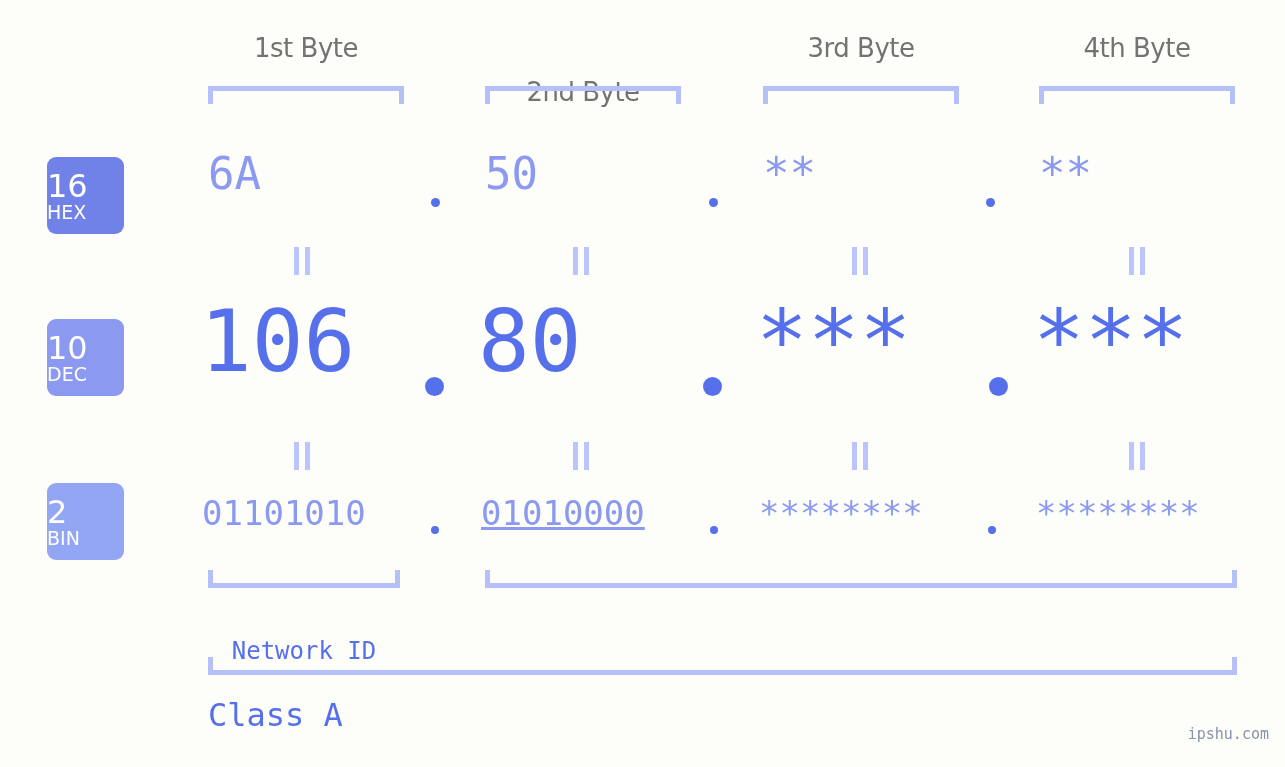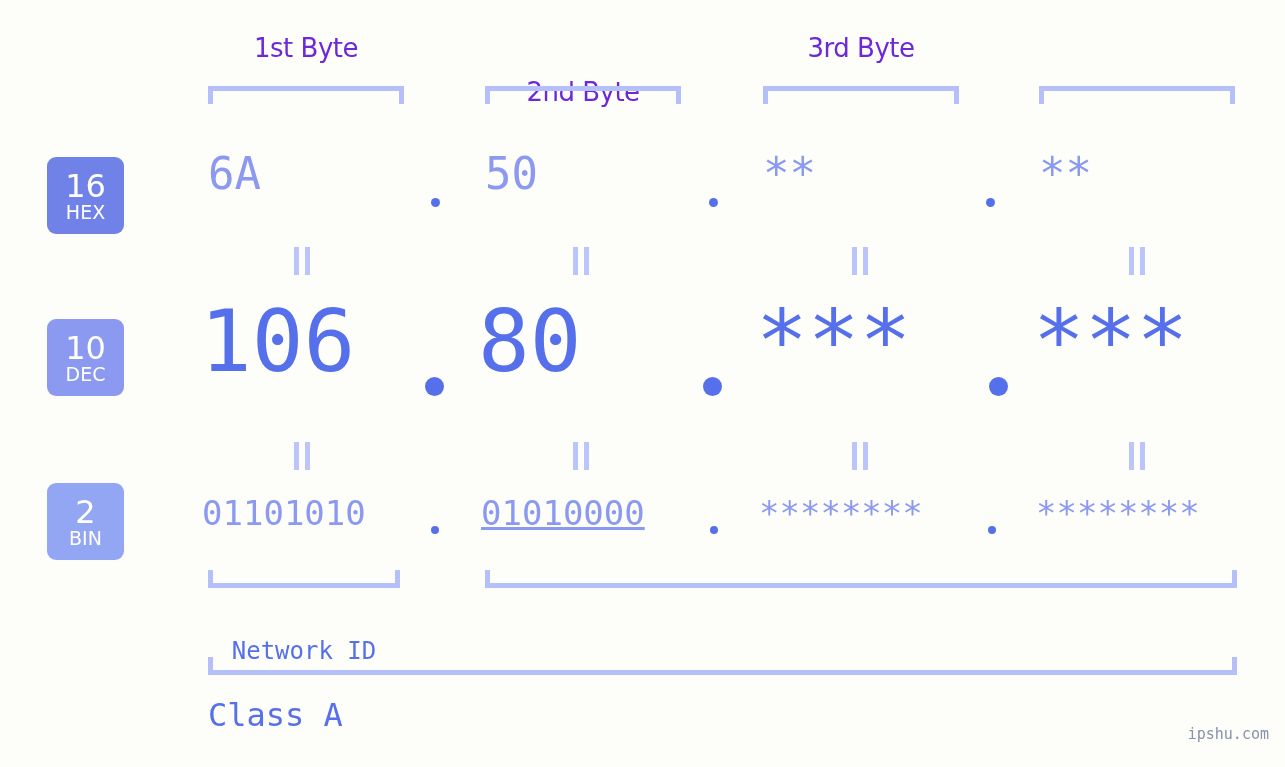--- a/index.html
+++ b/index.html
@@ -19,21 +19,21 @@
     inset: 0;
   }
 
   
   .byte-header {
     position: absolute;
     top: 33px;
     text-align: center;
     font-family: "DejaVu Sans", "Liberation Sans", sans-serif;
     font-size: 26px;
-    color: #6d28d9;
+    color: #737373;
     letter-spacing: -0.5px;
     white-space: nowrap;
   }
 
   
   .bracket-top {
     position: absolute;
     top: 86px;
     height: 18px;
     border-top: 5px solid #b5bffa;
@@ -56,21 +56,21 @@
   .badge {
     position: absolute;
     left: 47px;
     width: 77px;
     height: 77px;
     border-radius: 9px;
     color: #ffffff;
     font-family: "DejaVu Sans", "Liberation Sans", sans-serif;
     display: flex;
     flex-direction: column;
-    align-items: center;
+    align-items: flex-start;
     justify-content: center;
     line-height: 1;
   }
   .badge .num {
     font-size: 32px;
     font-weight: 400;
     letter-spacing: 0px;
     margin-bottom: 1px;
   }
   .badge .nm {
@@ -167,20 +167,21 @@
   }
 </style>
 </head>
 <body>
 
 <div class="stage">
 
   <div class="byte-header" style="left:208px; width:196px;">1st Byte</div>
   <div class="byte-header" style="left:485px; width:196px;margin-top:44px;">2nd Byte</div>
   <div class="byte-header" style="left:763px; width:196px;">3rd Byte</div>
+  <div class="byte-header" style="left:1039px; width:196px;">4th Byte</div>
 
   <div class="bracket-top" style="left:208px; width:196px;"></div>
   <div class="bracket-top" style="left:485px; width:196px;"></div>
   <div class="bracket-top" style="left:763px; width:196px;"></div>
   <div class="bracket-top" style="left:1039px; width:196px;"></div>
 
   <div class="badge badge-hex">
     <span class="num">16</span>
     <span class="nm">HEX</span>
   </div>

